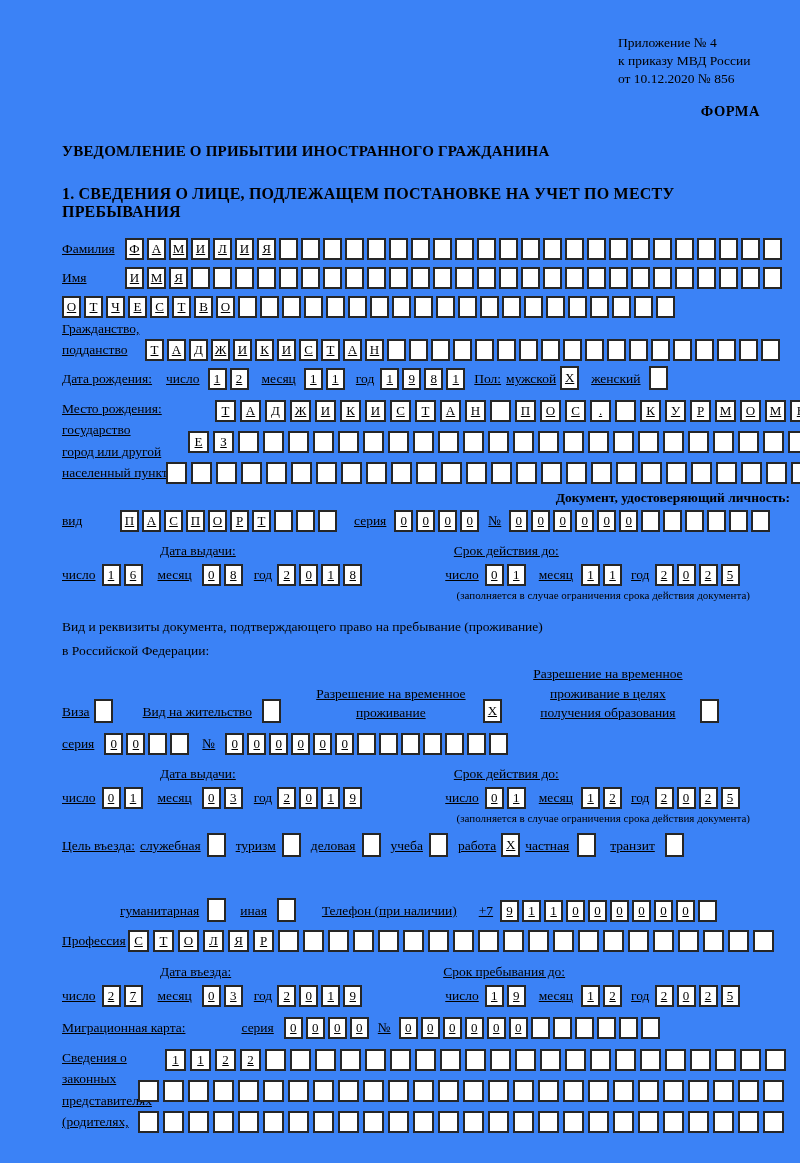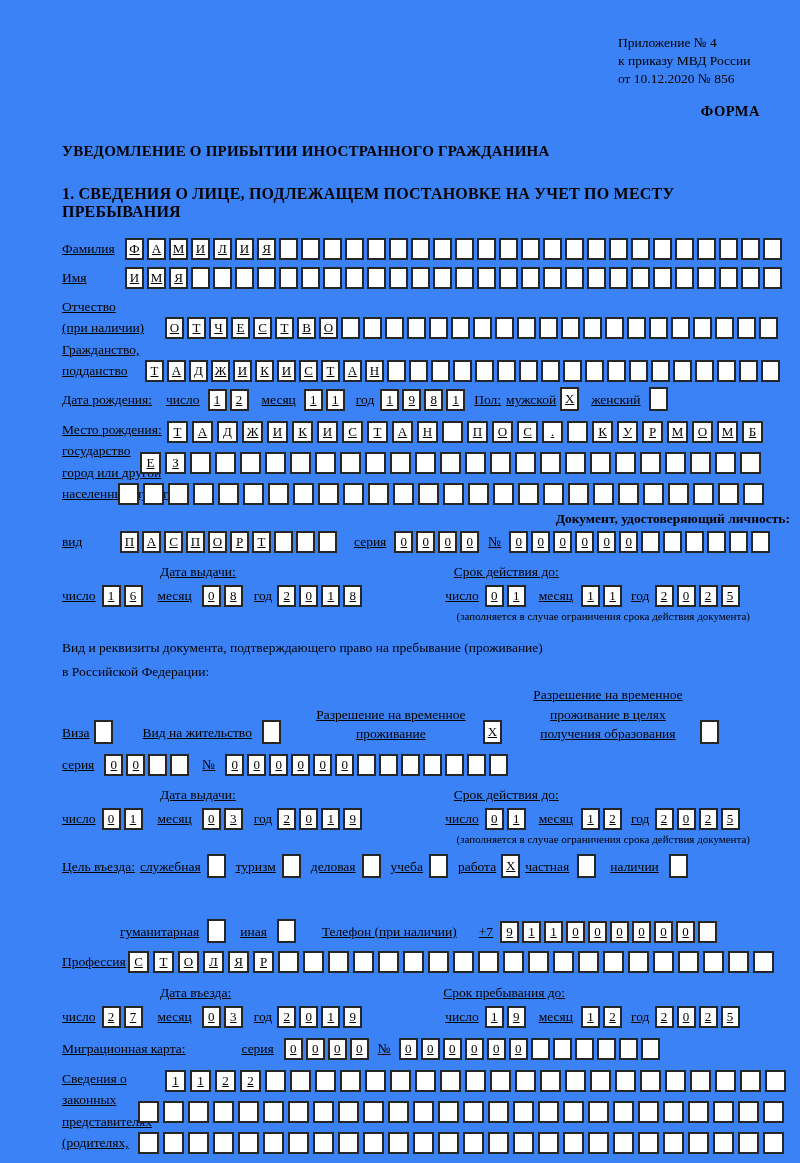--- a/index.html
+++ b/index.html
@@ -116,24 +116,20 @@
         <span class="cell"></span>
         <span class="cell"></span>
         <span class="cell"></span>
         <span class="cell"></span>
         <span class="cell"></span>
         <span class="cell"></span>
       </span>
   </div>
 
   <div class="frow">
-    <span class="labelcol" style="width:103px;">
-      <div class="lab2">Отчество</div>
-      <div class="lab2">(при наличии)</div>
-    </span>
     <span class="cells">
         <span class="cell">О</span>
         <span class="cell">Т</span>
         <span class="cell">Ч</span>
         <span class="cell">Е</span>
         <span class="cell">С</span>
         <span class="cell">Т</span>
         <span class="cell">В</span>
         <span class="cell">О</span>
         <span class="cell"></span>
@@ -216,21 +212,21 @@
         <span class="cell">8</span>
         <span class="cell">1</span>
       </span>
     <span class="lab" style="margin-left:6px;">Пол:</span>
     <span class="lab" style="margin-left:5px;margin-right:4px;">мужской</span>
     <span class="cb">X</span>
     <span class="lab" style="margin-left:12px;margin-right:8px;">женский</span>
     <span class="cb"></span>
   </div>
 
-  <div class="frow" style="margin-top:8px;">
+  <div class="frow" style="margin-top:8px;gap:48px;">
     <span class="labelcol" style="width:105px;">
       <div class="lab2">Место рождения:</div>
       <div class="lab2">государство</div>
       <div class="lab2">город или другой</div>
       <div class="lab2">населенный пункт</div>
     </span>
     <span>
       <span class="cells wide">
           <span class="cell">Т</span>
           <span class="cell">А</span>
@@ -495,21 +491,21 @@
     <span class="lab" style="margin-left:10px;margin-right:6px;">туризм</span>
     <span class="cb"></span>
     <span class="lab" style="margin-left:10px;margin-right:6px;">деловая</span>
     <span class="cb"></span>
     <span class="lab" style="margin-left:10px;margin-right:6px;">учеба</span>
     <span class="cb"></span>
     <span class="lab" style="margin-left:10px;margin-right:5px;">работа</span>
     <span class="cb">X</span>
     <span class="lab" style="margin-left:5px;margin-right:8px;">частная</span>
     <span class="cb"></span>
-    <span class="lab" style="margin-left:14px;margin-right:10px;">наличии</span>
+    <span class="lab" style="margin-left:14px;margin-right:10px;">транзит</span>
     <span class="cb"></span>
   </div>
 
   <div class="frow" style="margin-top:8px;">
     <span class="lab" style="margin-left:58px;margin-right:8px;margin-top:35px;">гуманитарная</span>
     <span class="cb"></span>
     <span class="lab" style="margin-left:14px;margin-right:10px;">иная</span>
     <span class="cb"></span>
     <span class="lab" style="margin-left:26px;">Телефон (при наличии)</span>
     <span class="lab" style="margin-left:22px;margin-right:7px;">+7</span>

